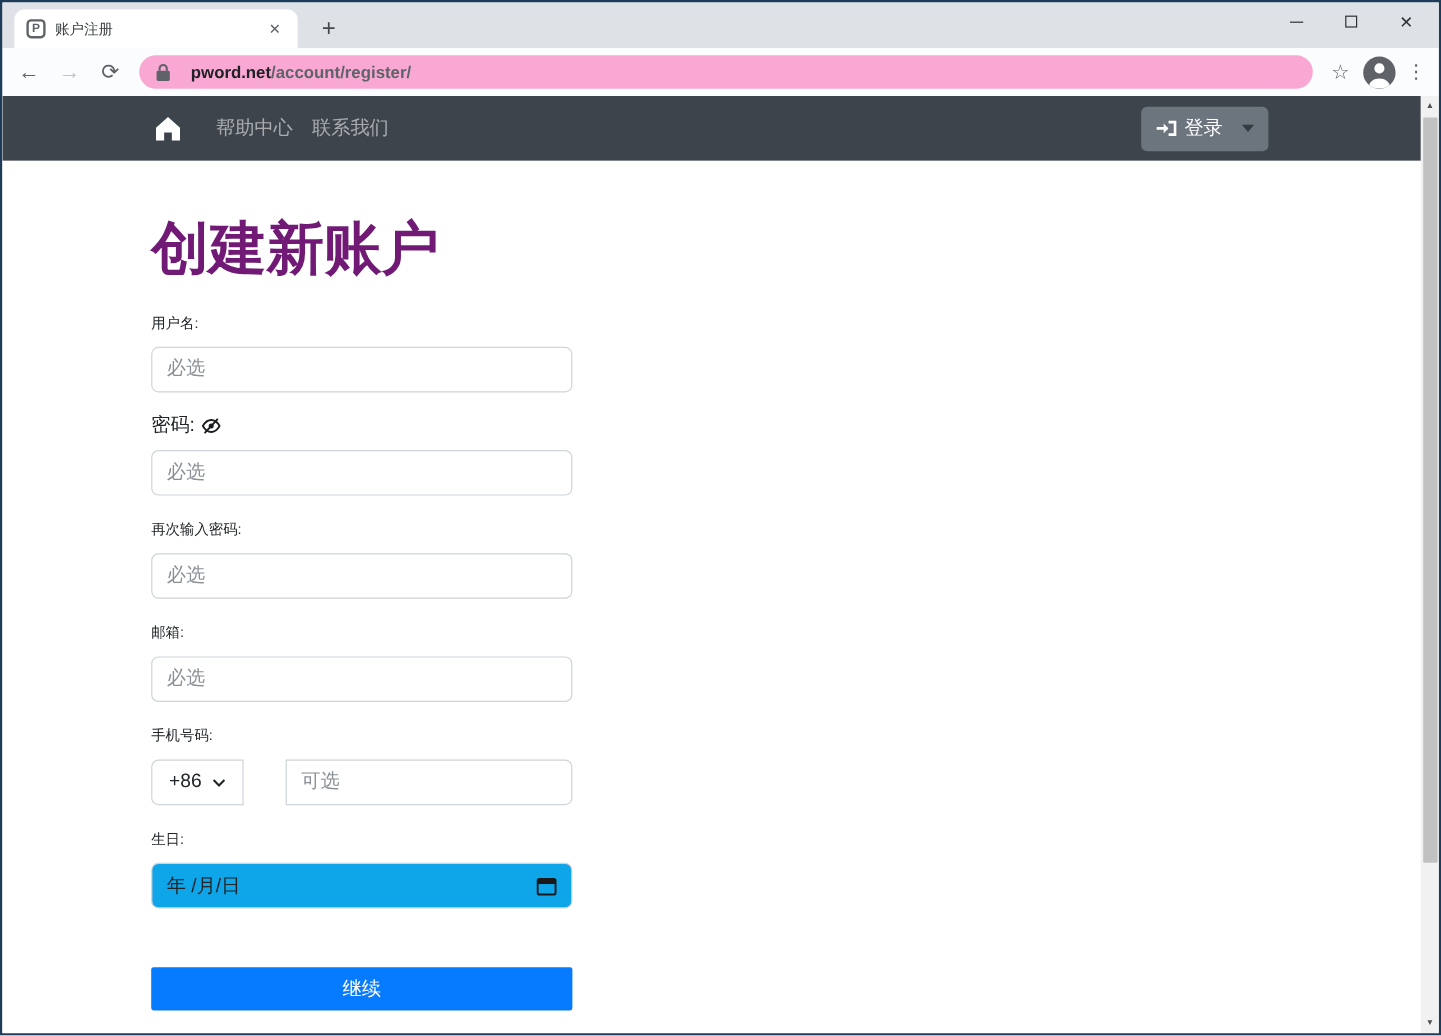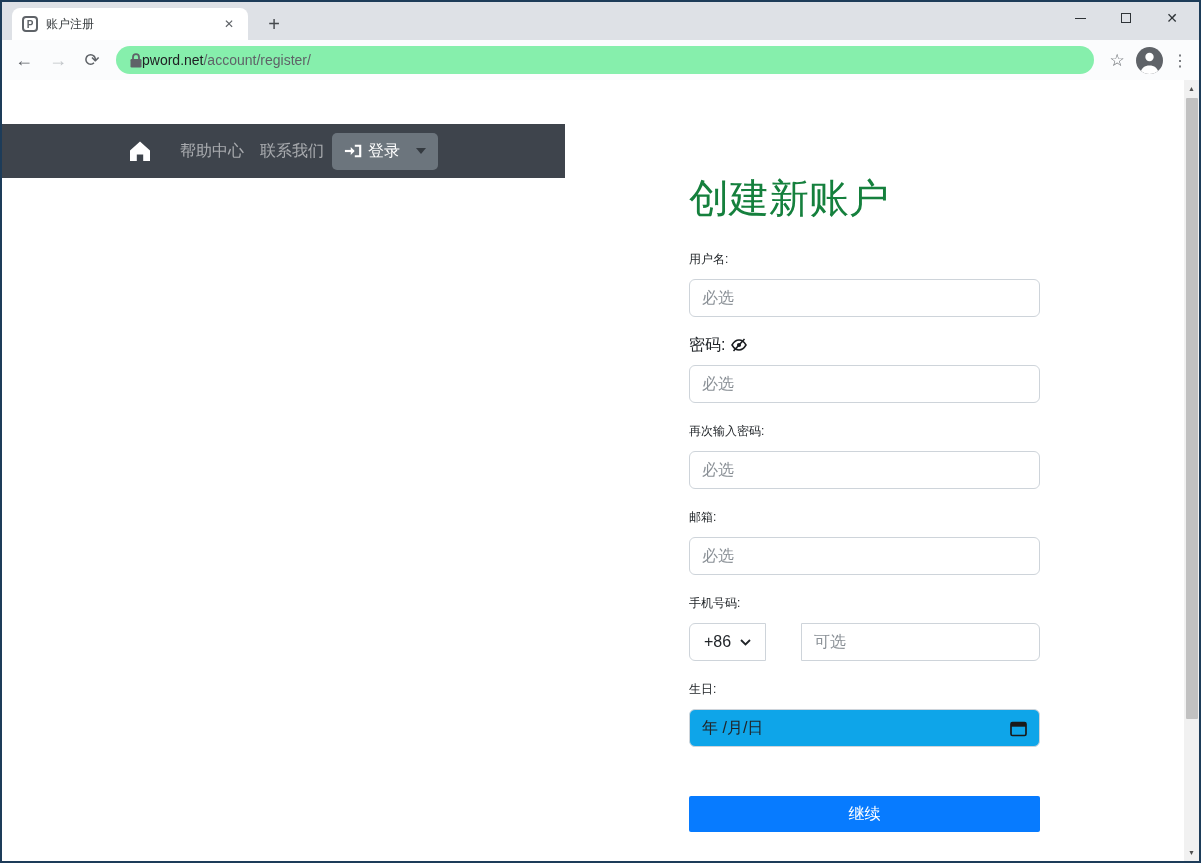--- a/index.html
+++ b/index.html
@@ -28,47 +28,47 @@
   .win-controls { position:absolute; right:4px; top:0; height:32px; display:flex; }
   .win-btn { width:46px; height:32px; display:flex; align-items:center; justify-content:center; color:#2e3337; }
   .glyph-min { width:11px; height:0; border-top:1.6px solid #2e3337; display:block; }
   .glyph-max { width:10px; height:10px; border:1.6px solid #2e3337; display:block; }
   .glyph-close { font-size:14px; line-height:1; }
   
   .toolbar { height:40px; background:#fbfcfd; display:flex; align-items:center; padding:0 8px; gap:6px; flex:none; }
   .nav-ic { width:28px; height:28px; display:flex; align-items:center; justify-content:center; font-size:18px; color:#5f6368; border-radius:50%; }
   .nav-ic.disabled { color:#c0c4c8; }
   .omnibox {
-    flex:1; height:28px; background:#86efac; border-radius:14px;
-    display:flex; align-items:center; padding:0 14px; gap:0; margin:0 4px;
+    flex:1; height:28px; background:#f9a8d4; border-radius:14px;
+    display:flex; align-items:center; padding:0 14px; gap:17px; margin:0 4px;font-weight:bold;
   }
   .url { font-size:14px; white-space:nowrap; }
   .url .domain { color:#202124; }
   .url .path { color:#5f6368; }
   .star { font-size:17px; color:#5f6368; width:26px; text-align:center; }
   .avatar { width:27px; height:27px; border-radius:50%; background:#5f6368; overflow:hidden; display:flex; align-items:flex-end; justify-content:center; }
   .kebab { font-size:16px; color:#5f6368; width:22px; text-align:center; letter-spacing:0; }
   
   .viewport { flex:1; display:flex; min-height:0; }
-  .pagearea { flex:1; display:flex; flex-direction:row; background:#fff; min-width:0;margin-top:44px; }
+  .pagearea { flex:1; display:flex; flex-direction:column; background:#fff; min-width:0; }
   
   .site-navbar { height:54px; background:#3e444c; display:flex; align-items:center; padding:0 127px 0 126px; flex:none; }
   .home-btn { width:24px; height:24px; display:flex; align-items:center; justify-content:center; margin-right:20px; }
   .nav-link { color:rgba(255,255,255,0.55); font-size:16px; text-decoration:none; padding:0 8px; }
   .spacer { flex:1; }
   .login-btn {
     background:#6c757d; border:none; border-radius:5px; height:37px;
     display:flex; align-items:center; padding:0 12px 0 12px; gap:6px; cursor:pointer;
   }
   .login-label { color:#fff; font-size:16px; }
   .caret { width:0; height:0; border-left:5px solid transparent; border-right:5px solid transparent; border-top:6px solid #343a40; margin-left:10px; }
   
   .content { flex:1; padding:52px 0 0 124px; background:#fff; }
   .form-col { width:351px; }
-  h1.page-title { font-size:40px; font-weight:400; color:#15803d; line-height:44px; margin:0 0 27px 0; white-space:nowrap; }
+  h1.page-title { font-size:48px; font-weight:700; color:#701a75; line-height:44px; margin:0 0 27px 0; white-space:nowrap; }
   .group { margin-bottom:16px; }
   .group label { display:block; font-size:12px; color:#212529; height:24px; line-height:24px; margin-bottom:8px; }
   .label-row { display:flex; align-items:center; gap:6px; height:24px; margin-bottom:8px; }
   .label-row .lbl { font-size:16px; color:#212529; line-height:24px; }
   .form-control {
     width:100%; height:38px; border:1px solid #ced4da; border-radius:6px;
     padding:3px 12px; font-size:16px; color:#212529; background:#fff; outline:none;
     font-family:"Liberation Sans", sans-serif;
   }
   .form-control::placeholder { color:#8a9096; opacity:1; }

